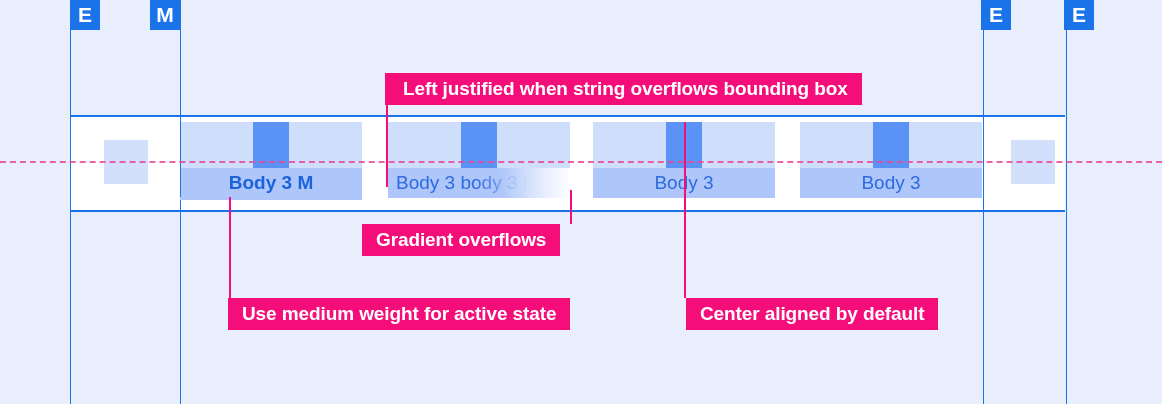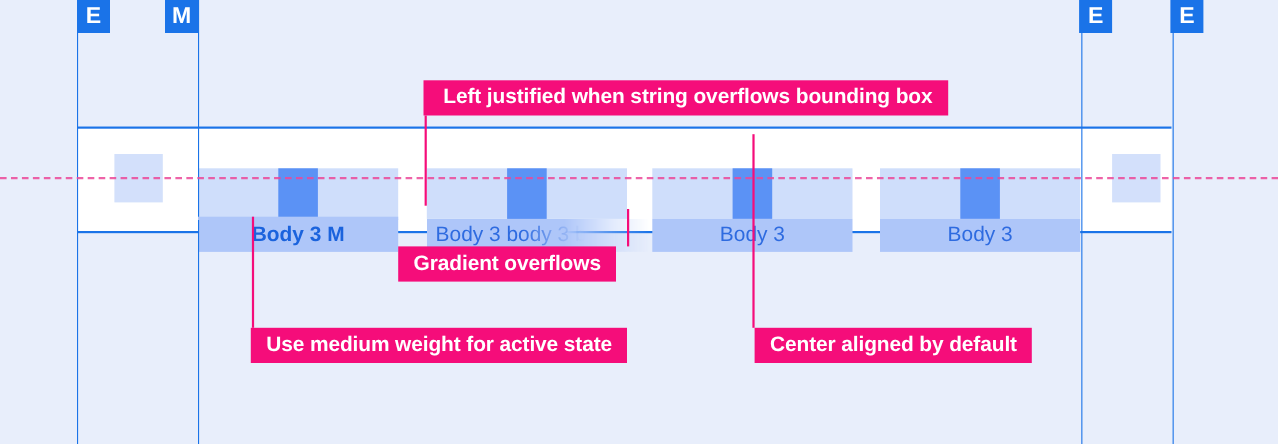--- a/index.html
+++ b/index.html
@@ -71,21 +71,20 @@
     background: #D3E0FB;
     z-index: 3;
   }
 
   
   .tab {
     position: absolute;
     top: 122px;
     height: 76px;
     z-index: 3;
-    margin-top: 31px;
   }
   .tab .icon-band {
     position: absolute;
     left: 0;
     top: 0;
     width: 100%;
     height: 46px;
     background: #CFDEFB;
   }
   .tab .icon-sq {
@@ -121,21 +120,20 @@
   }
   .tab.overflow .label-band .txt {
     text-align: left;
     left: 8px;
     right: auto;
   }
   
   .tab.overflow .label-band {
     -webkit-mask-image: linear-gradient(to right, #000 0, #000 62%, rgba(0,0,0,0.35) 84%, rgba(0,0,0,0.08) 97%, rgba(0,0,0,0) 100%);
             mask-image: linear-gradient(to right, #000 0, #000 62%, rgba(0,0,0,0.35) 84%, rgba(0,0,0,0.08) 97%, rgba(0,0,0,0) 100%);
-            padding-left: 20px;
   }
   .tab.overflow .label-band .txt {
     -webkit-mask-image: linear-gradient(to right, #000 0, #000 58%, rgba(0,0,0,0.30) 80%, rgba(0,0,0,0) 99%);
             mask-image: linear-gradient(to right, #000 0, #000 58%, rgba(0,0,0,0.30) 80%, rgba(0,0,0,0) 99%);
   }
 
   
   #active-indicator {
     position: absolute;
     left: 180px;

